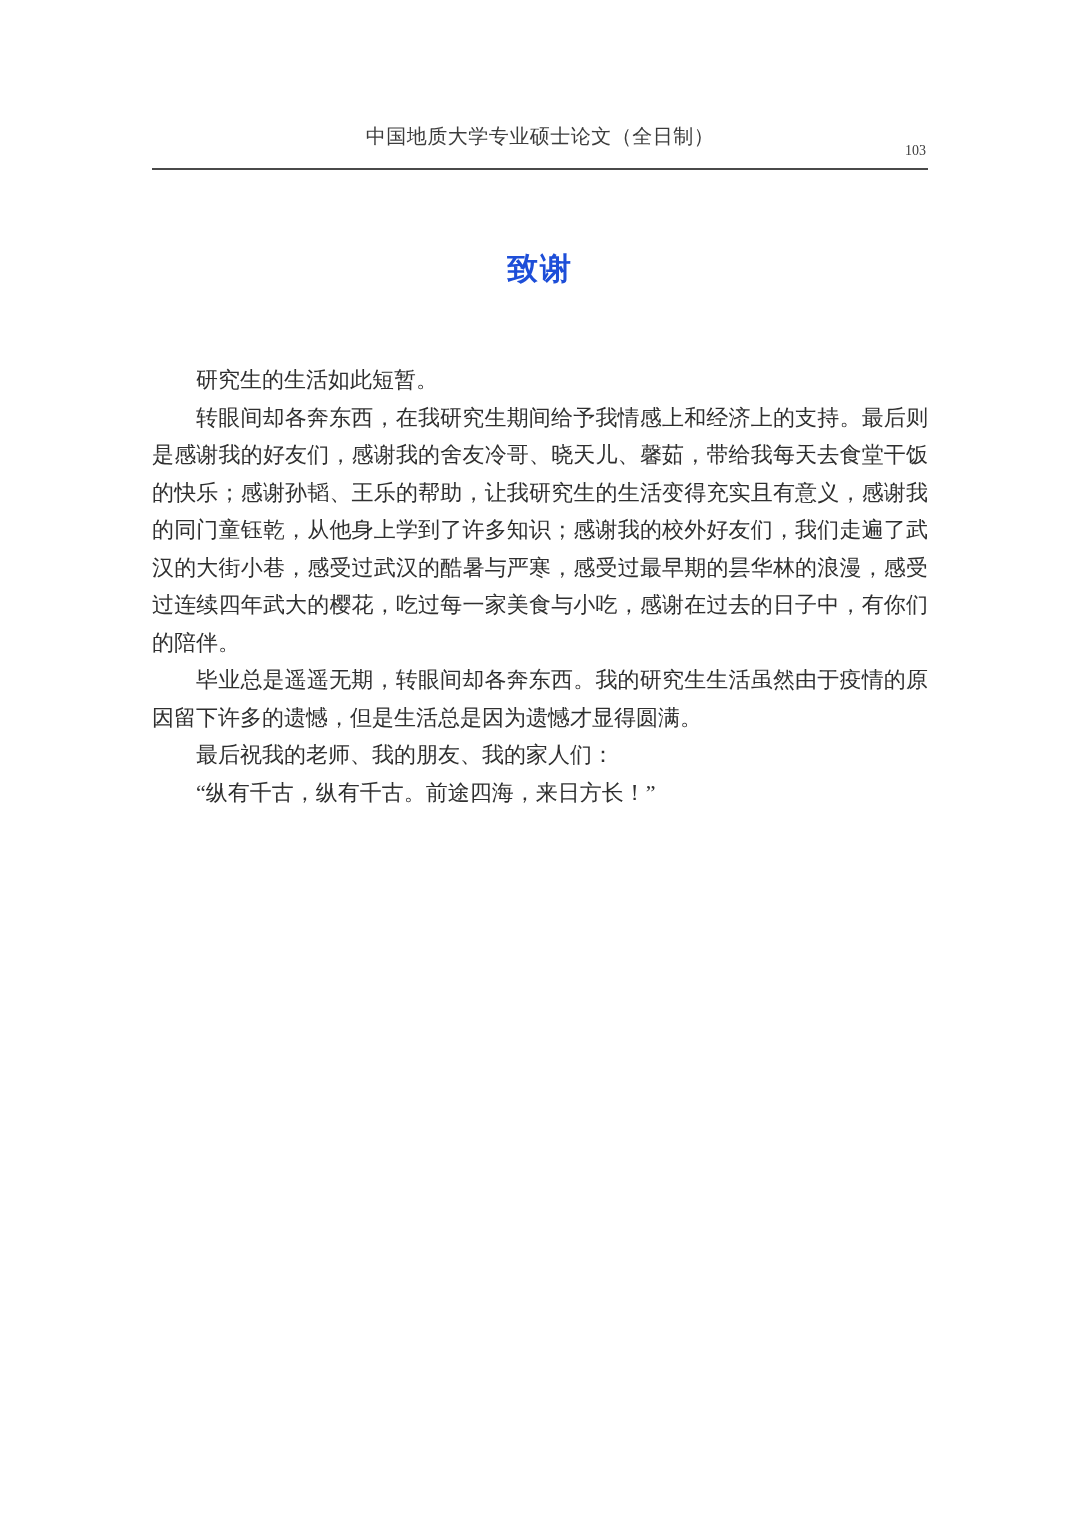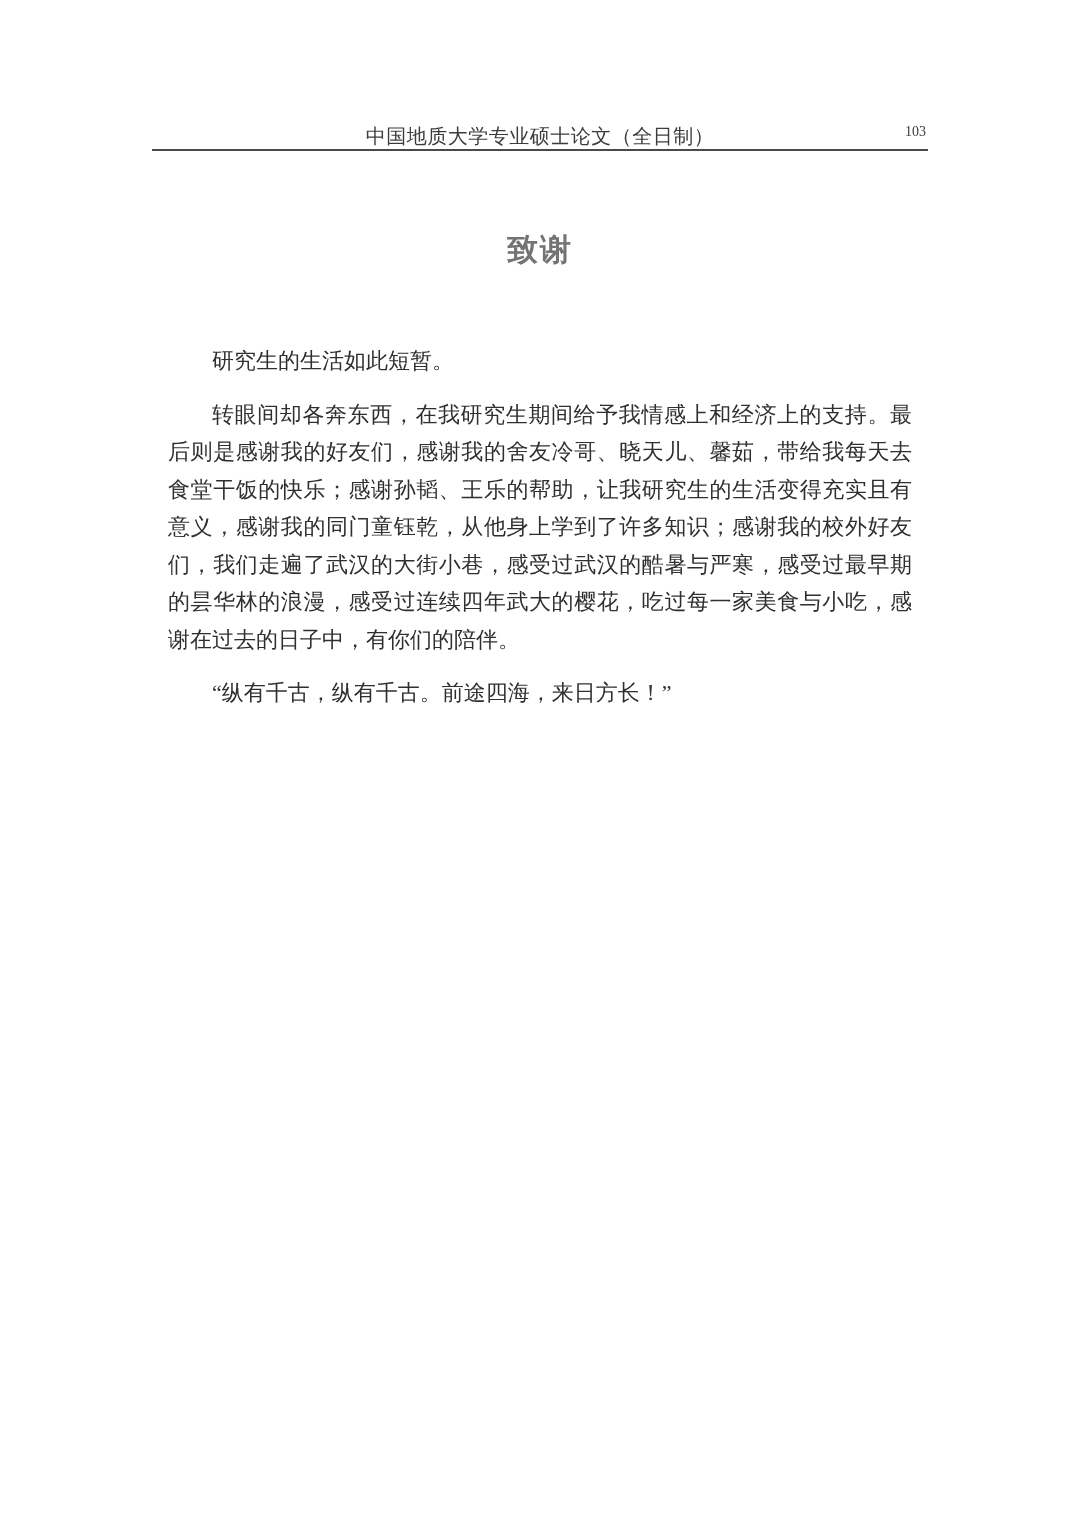--- a/index.html
+++ b/index.html
@@ -19,21 +19,21 @@
     height: 1528px;
     background: #ffffff;
     overflow: hidden;
   }
   
   .header {
     position: relative;
     margin: 0 152px;
     width: 776px;
     padding-top: 124px;
-    padding-bottom: 1px;
+    padding-bottom: 20px;
   }
   .header-title {
     display: block;
     text-align: center;
     font-size: 20px;
     line-height: 24px;
     color: #3c3c3c;
     letter-spacing: 0.5px;
   }
   .page-number {
@@ -52,30 +52,30 @@
   }
   
   .doc-title {
     margin: 81px 152px 0;
     width: 776px;
     text-align: center;
     font-family: "Liberation Sans", "DejaVu Sans", sans-serif;
     font-weight: 700;
     font-size: 31px;
     line-height: 36px;
-    color: #737373;
+    color: #1d4ed8;
     letter-spacing: 2px;
   }
   
   .content {
     margin: 74px 152px 0;
     width: 776px;
   }
   .content p {
-    margin: 16px;
+    margin: 0;
     font-size: 22px;
     line-height: 37.5px;
     text-align: justify;
     text-indent: 2em;
     color: #2f2f2f;
     line-break: strict;
     overflow-wrap: normal;
   }
 </style>
 </head>
@@ -87,16 +87,18 @@
     <span class="header-title">中国地质大学专业硕士论文（全日制）</span>
     <span class="page-number">103</span>
   </div>
   <div class="header-divider"></div>
 
   <h1 class="doc-title">致谢</h1>
 
   <div class="content">
     <p>研究生的生活如此短暂。</p>
     <p>转眼间却各奔东西，在我研究生期间给予我情感上和经济上的支持。最后则是感谢我的好友们，感谢我的舍友冷哥、晓天儿、馨茹，带给我每天去食堂干饭的快乐；感谢孙韬、王乐的帮助，让我研究生的生活变得充实且有意义，感谢我的同门童钰乾，从他身上学到了许多知识；感谢我的校外好友们，我们走遍了武汉的大街小巷，感受过武汉的酷暑与严寒，感受过最早期的昙华林的浪漫，感受过连续四年武大的樱花，吃过每一家美食与小吃，感谢在过去的日子中，有你们的陪伴。</p>
+    <p>毕业总是遥遥无期，转眼间却各奔东西。我的研究生生活虽然由于疫情的原因留下许多的遗憾，但是生活总是因为遗憾才显得圆满。</p>
+    <p>最后祝我的老师、我的朋友、我的家人们：</p>
     <p>“纵有千古，纵有千古。前途四海，来日方长！”</p>
   </div>
 
 </div>
 
 </body></html>

